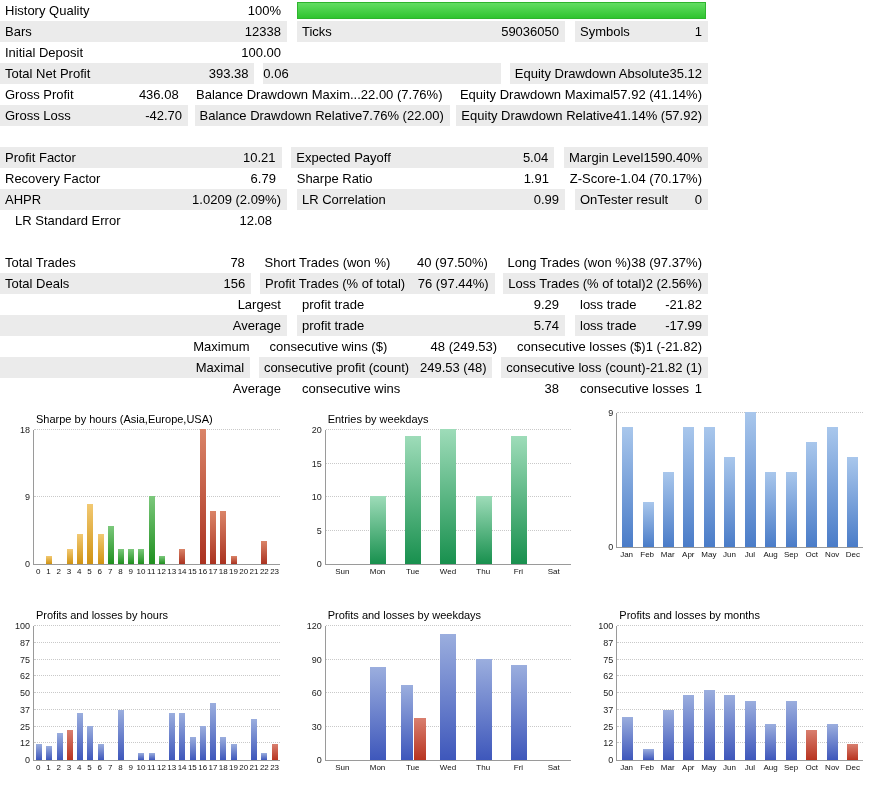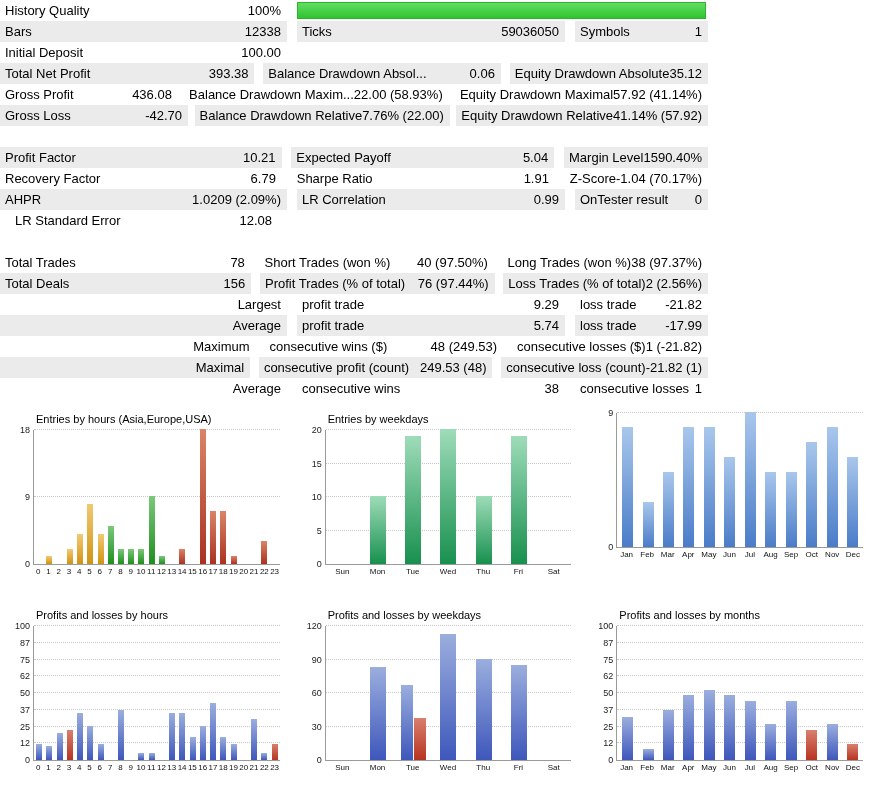--- a/index.html
+++ b/index.html
@@ -88,38 +88,37 @@
           <div class="val"></div>
         </div>
       </div>
       <div class="row stripe">
         <div class="grp g1">
           <div class="lbl">Total Net Profit</div>
           <div class="val">393.38</div>
         </div>
         <div class="gap"></div>
         <div class="grp g2">
-          <div class="lbl">Balance Drawdown Absol...</div>
           <div class="val">0.06</div>
         </div>
         <div class="gap"></div>
         <div class="grp g3">
           <div class="lbl">Equity Drawdown Absolute</div>
           <div class="val">35.12</div>
         </div>
       </div>
       <div class="row">
         <div class="grp g1">
           <div class="lbl">Gross Profit</div>
           <div class="val">436.08</div>
         </div>
         <div class="gap"></div>
         <div class="grp g2">
           <div class="lbl">Balance Drawdown Maxim...</div>
-          <div class="val">22.00 (58.93%)</div>
+          <div class="val">22.00 (7.76%)</div>
         </div>
         <div class="gap"></div>
         <div class="grp g3">
           <div class="lbl">Equity Drawdown Maximal</div>
           <div class="val">57.92 (41.14%)</div>
         </div>
       </div>
       <div class="row stripe">
         <div class="grp g1">
           <div class="lbl">Gross Loss</div>
@@ -307,21 +306,21 @@
         <div class="gap"></div>
         <div class="grp g3">
           <div class="lbl">consecutive losses</div>
           <div class="val">1</div>
         </div>
       </div>
     </div>
 
   <div class="charts">
     <div class="chart">
-      <div class="chart-title">Entries by hours (Asia,Europe,USA)</div>
+      <div class="chart-title">Sharpe by hours (Asia,Europe,USA)</div>
       <div class="plot">
           <div class="ytick" style="bottom: 0%;">0</div>
           <div class="gridline" style="bottom: 50%;"></div>
           <div class="ytick" style="bottom: 50%;">9</div>
           <div class="gridline" style="bottom: 100%;"></div>
           <div class="ytick" style="bottom: 100%;">18</div>
           <div class="slots">
             <div class="slot"></div>
             <div class="slot">
               <div class="bar" style="width: 6px; height: 8px; background: linear-gradient(rgb(242, 201, 115), rgb(208, 147, 18));"></div>

